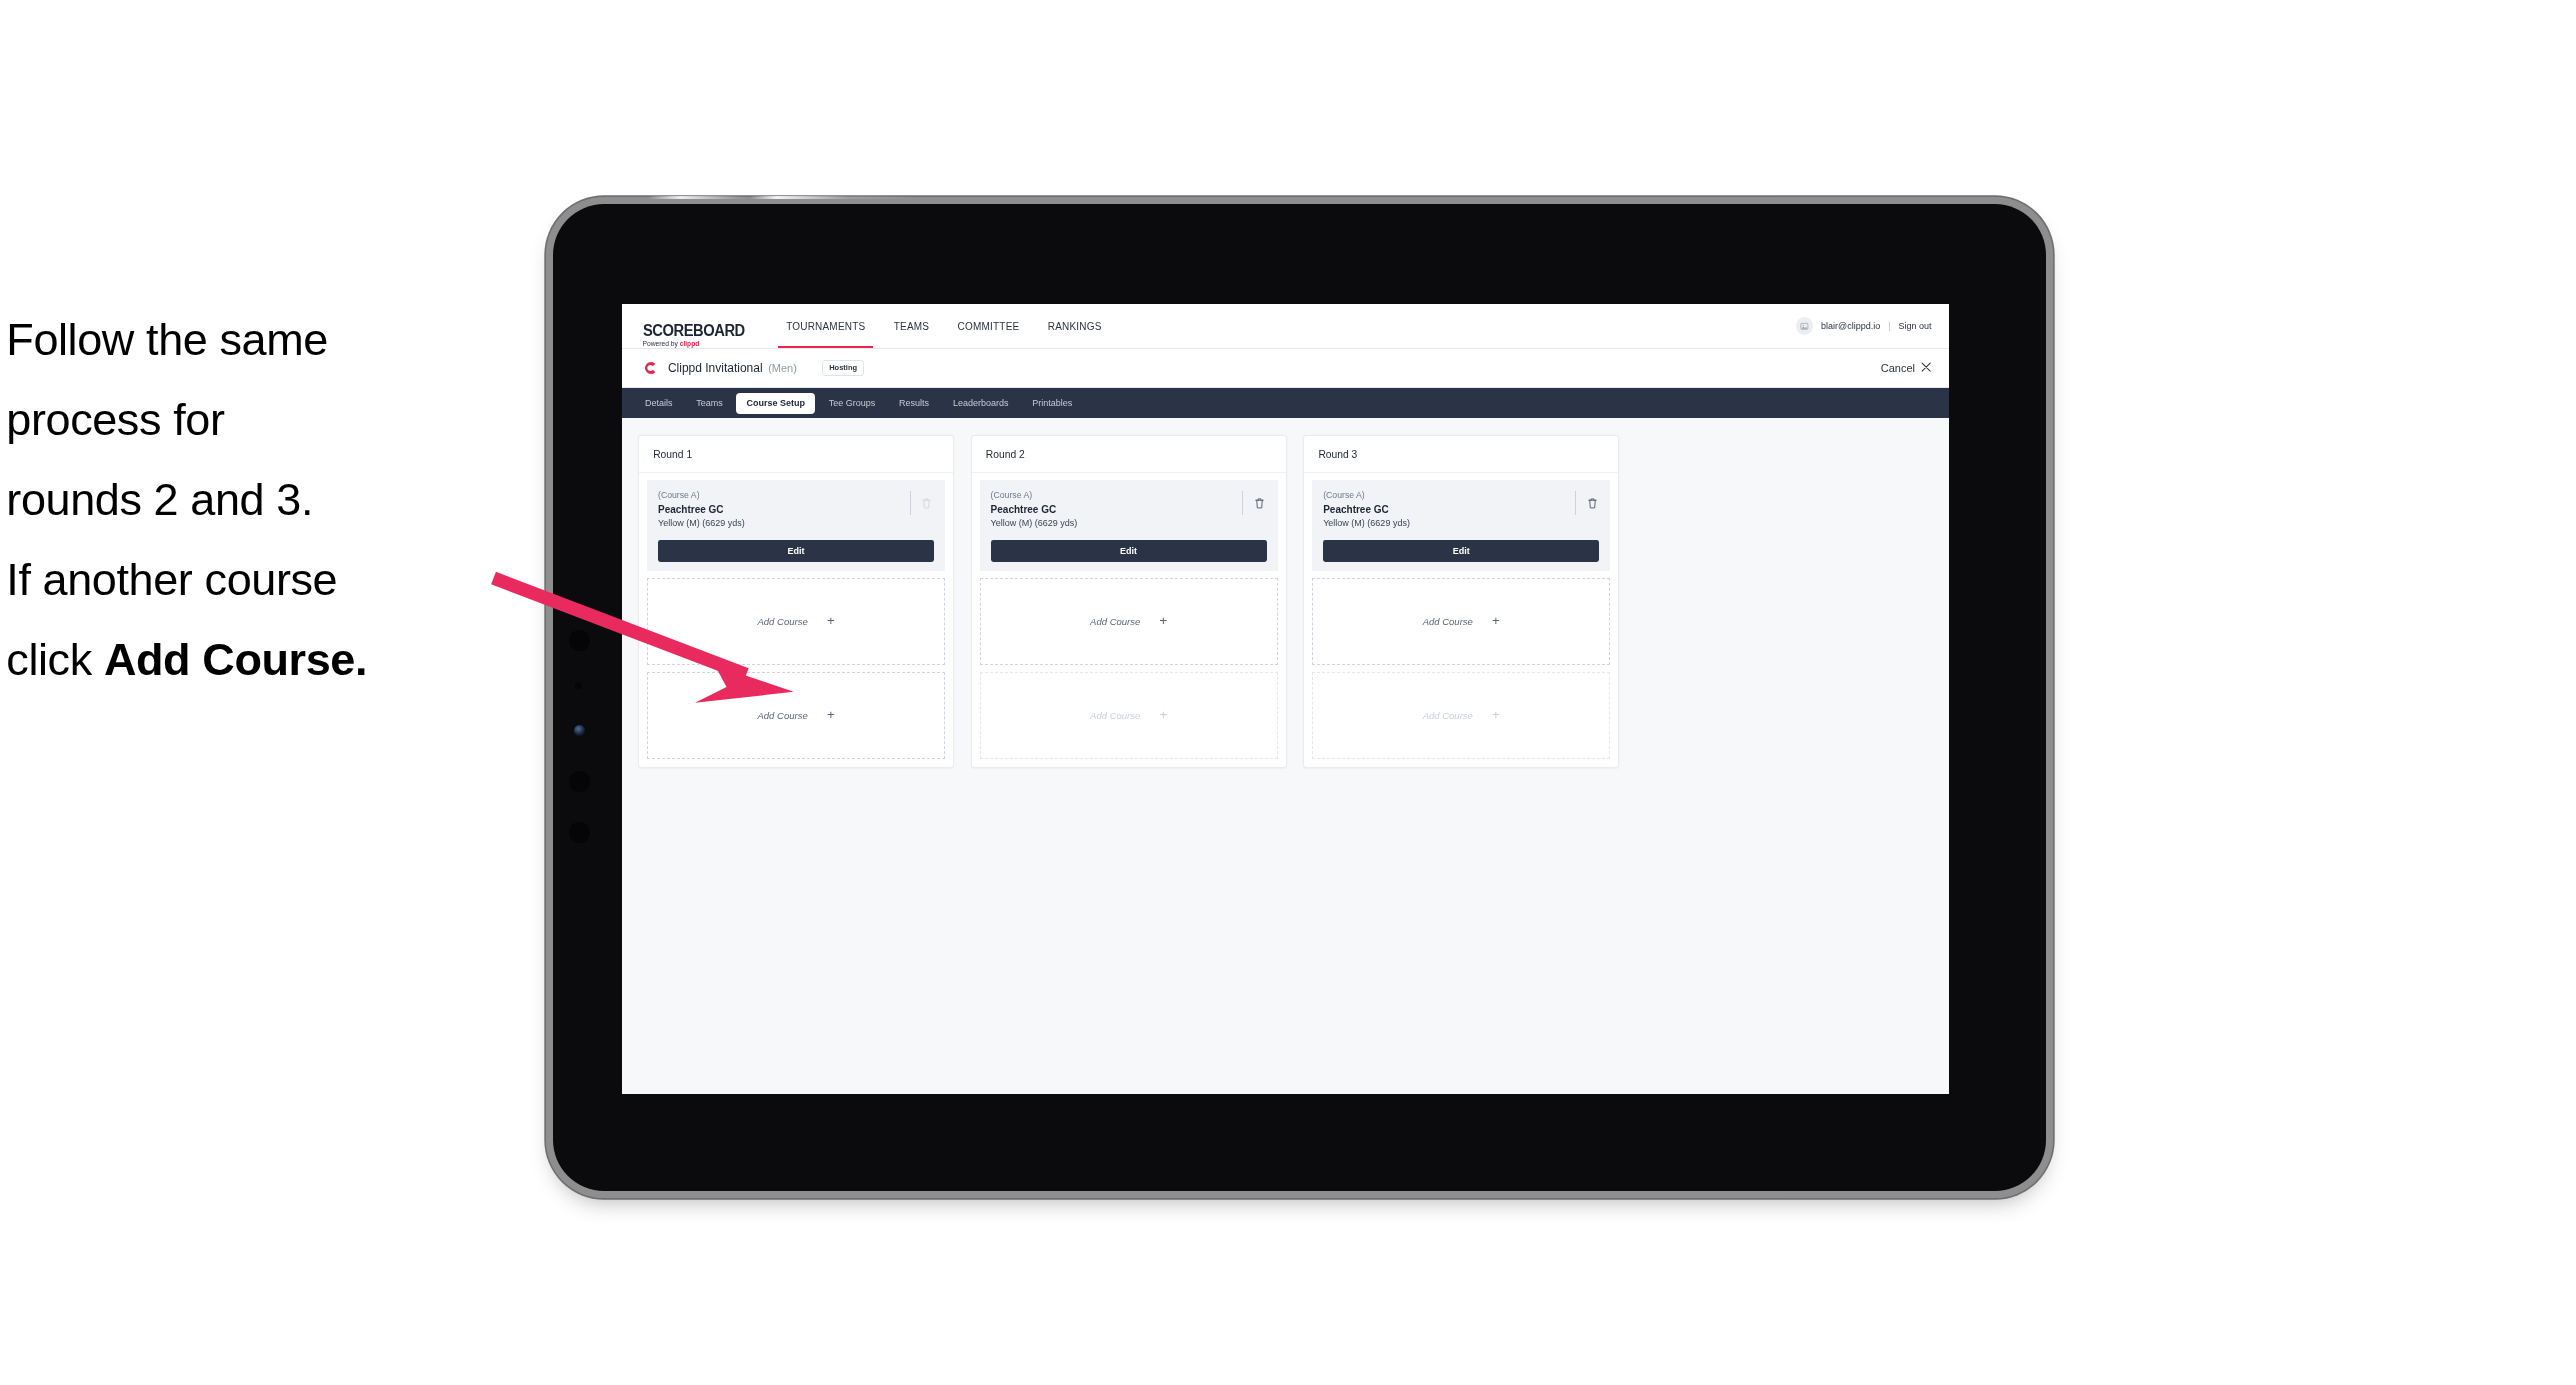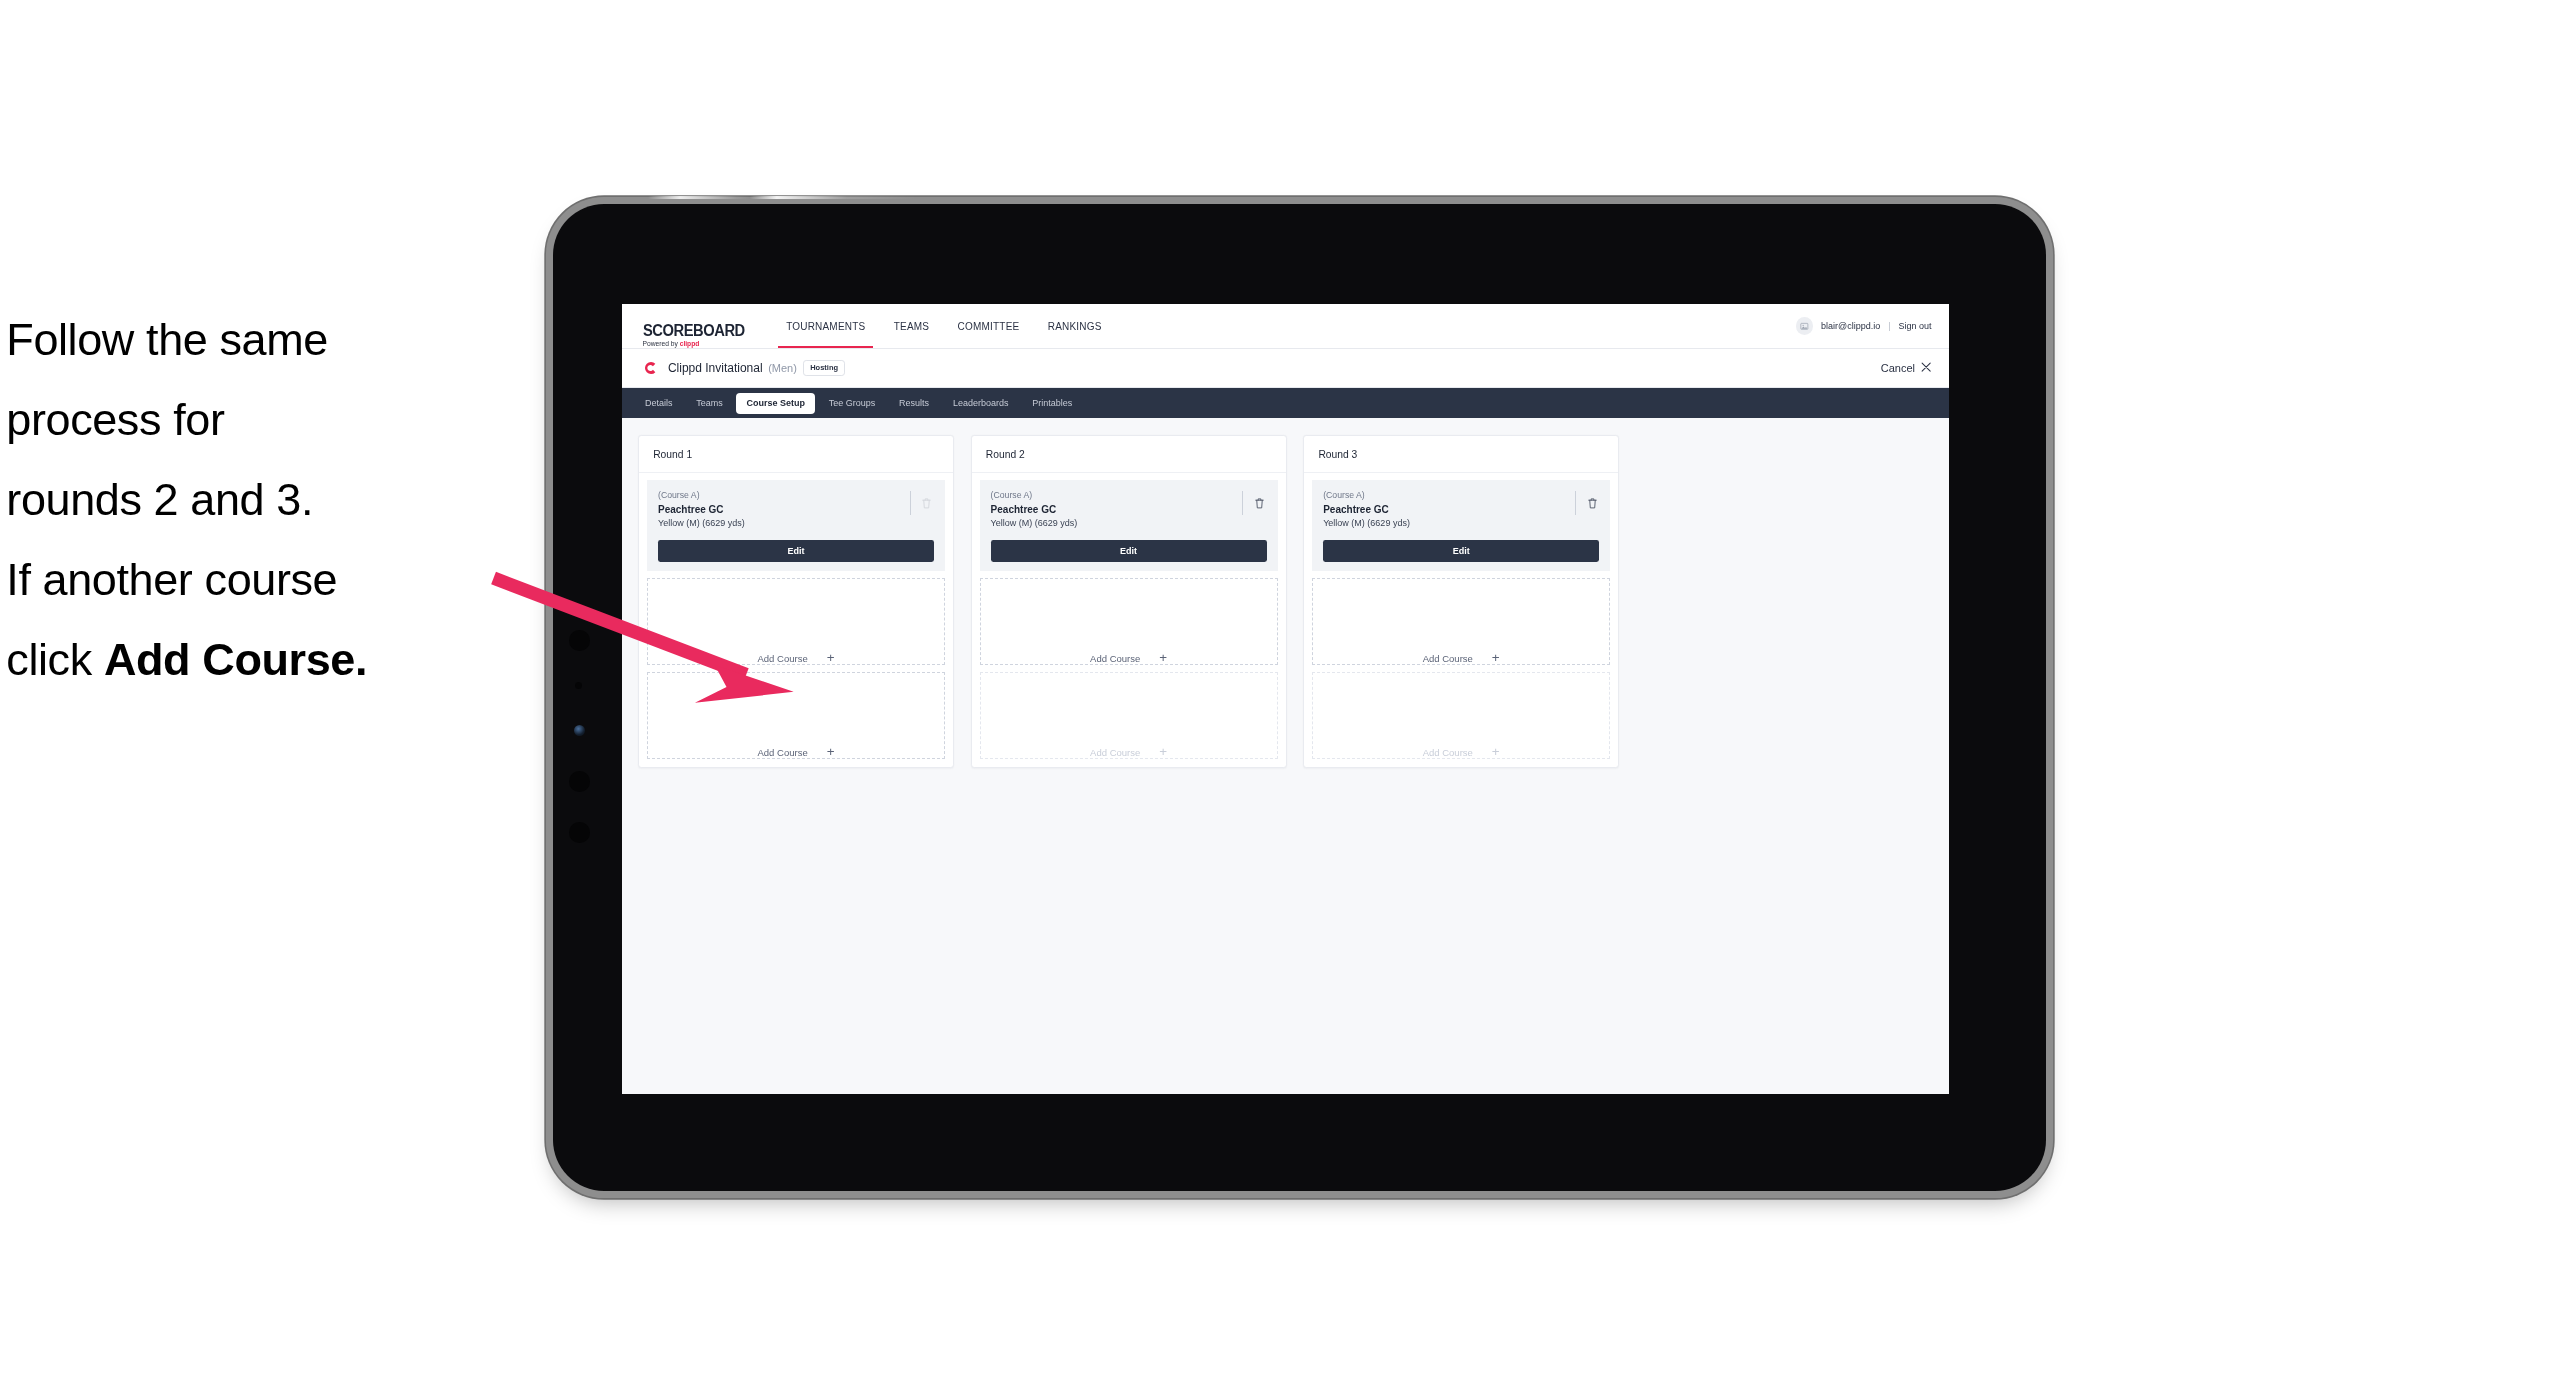--- a/index.html
+++ b/index.html
@@ -177,21 +177,21 @@
     line-height: 1;
   }
   .tour-name {
     font-size: 12px;
     color: #1d2433;
     margin-right: 5.5px;
   }
   .tour-gender {
     font-size: 11px;
     color: #9098a8;
-    margin-right: 6px;
+    margin-right: 25px;
   }
   .badge-hosting {
     font-size: 7.5px;
     font-weight: 700;
     color: #2b3244;
     border: 0.8px solid #dfe2e8;
     border-radius: 3.2px;
     padding: 3.2px 6.3px;
     background: #fff;
     line-height: 1;
@@ -304,27 +304,28 @@
     justify-content: center;
     cursor: pointer;
   }
 
   
   .add-slot {
     border: 0.8px dashed #cfd4de;
     height: 85px;
     margin-top: 7.1px;
     display: flex;
-    align-items: flex-end;
+    align-items: center;
     justify-content: center;
     gap: 19px;
     font-size: 9.5px;
     color: #5b6377;
     background: #ffffff;
     cursor: pointer;
+    font-style: italic;
   }
   .add-slot.dim { color: #c9ced9; border-color: #e4e7ee; }
   .add-slot .plus {
     font-size: 13.4px;
     line-height: 1;
     font-weight: 400;
     margin-top: -1.6px;
   }
 
   

